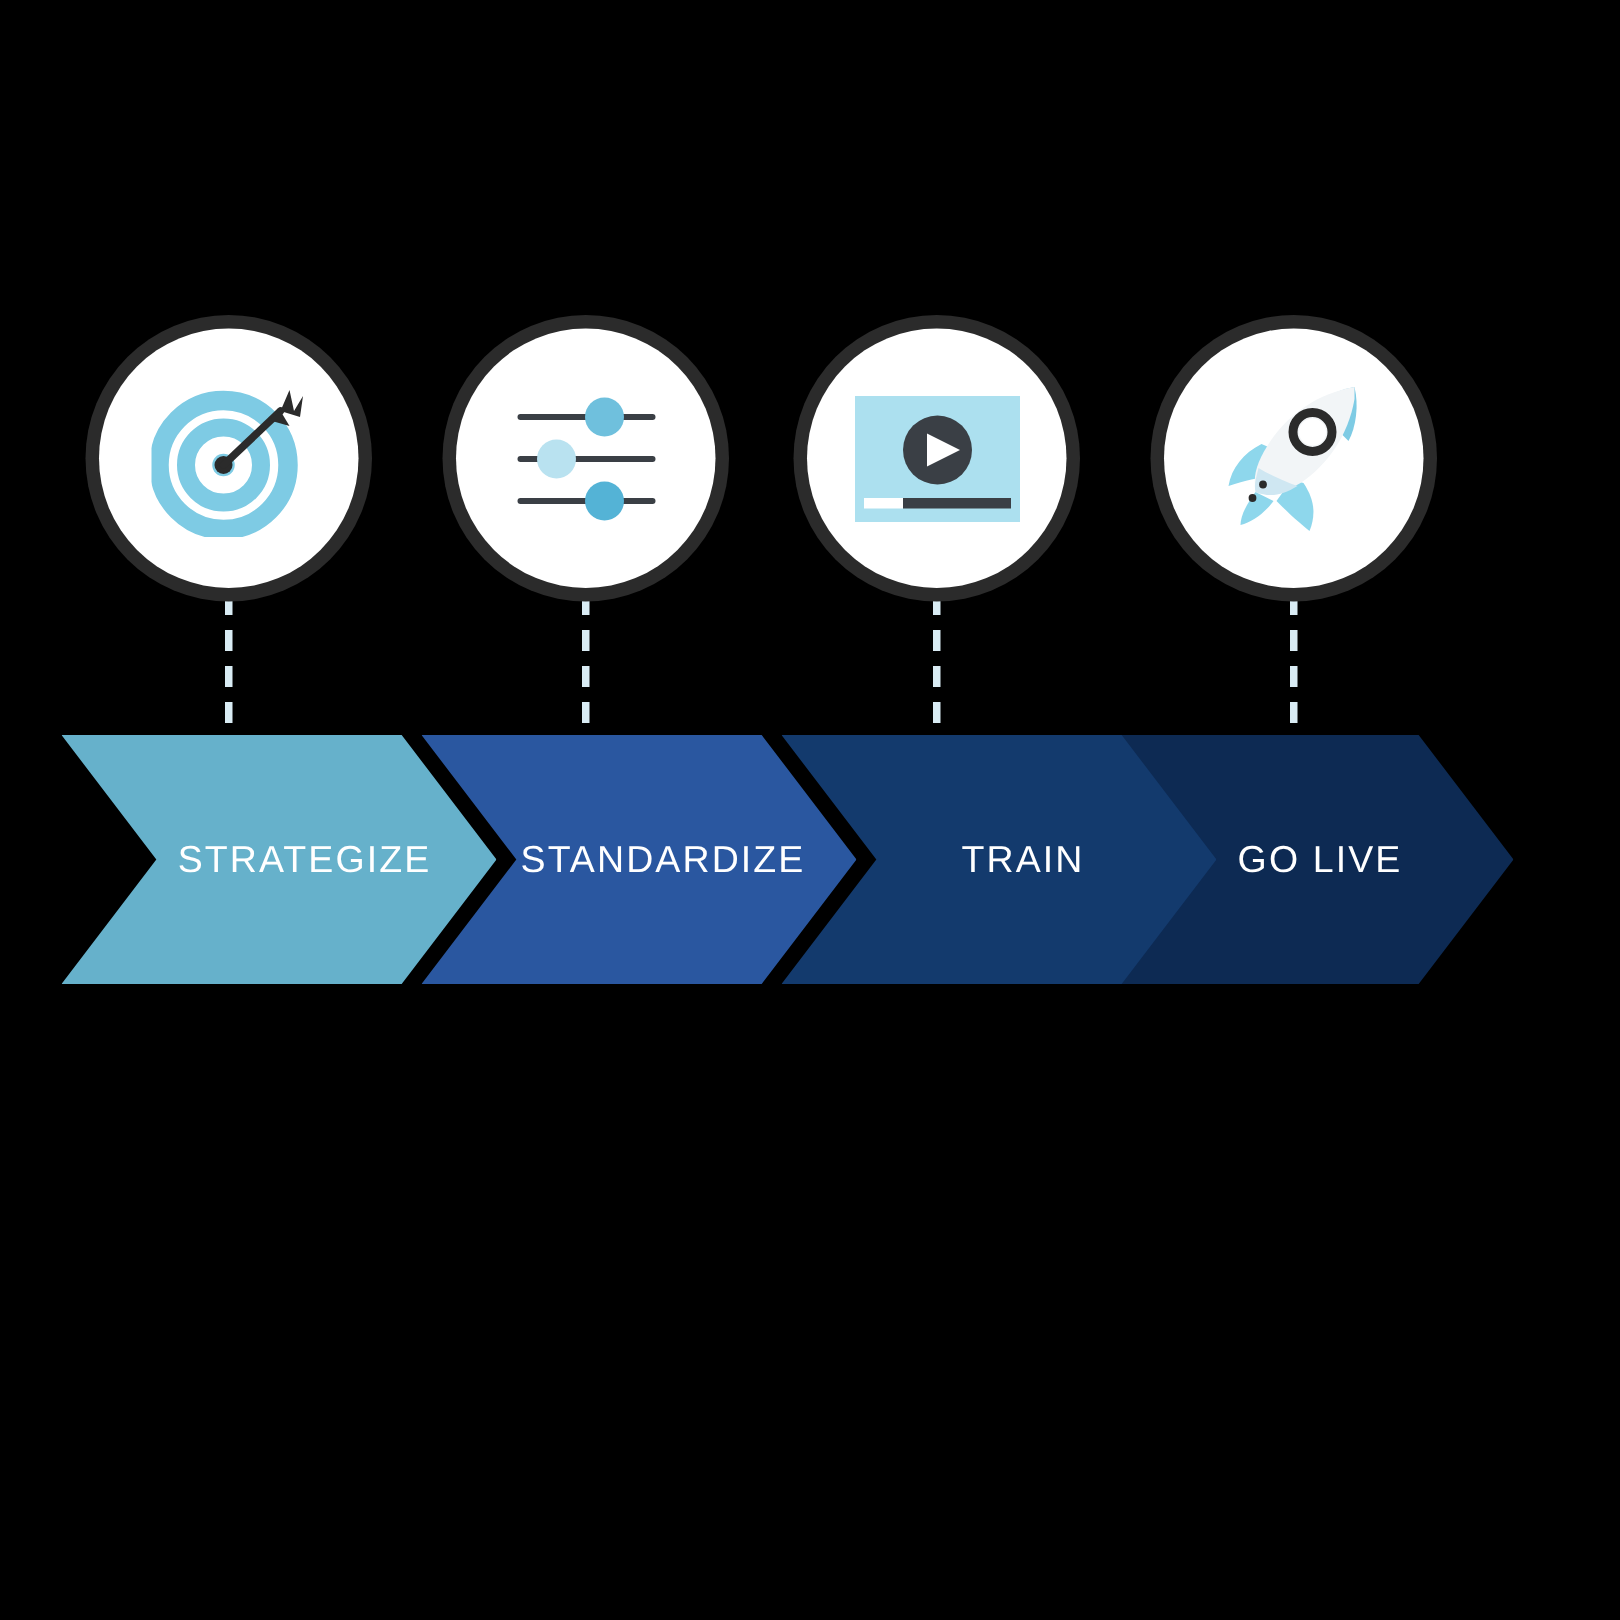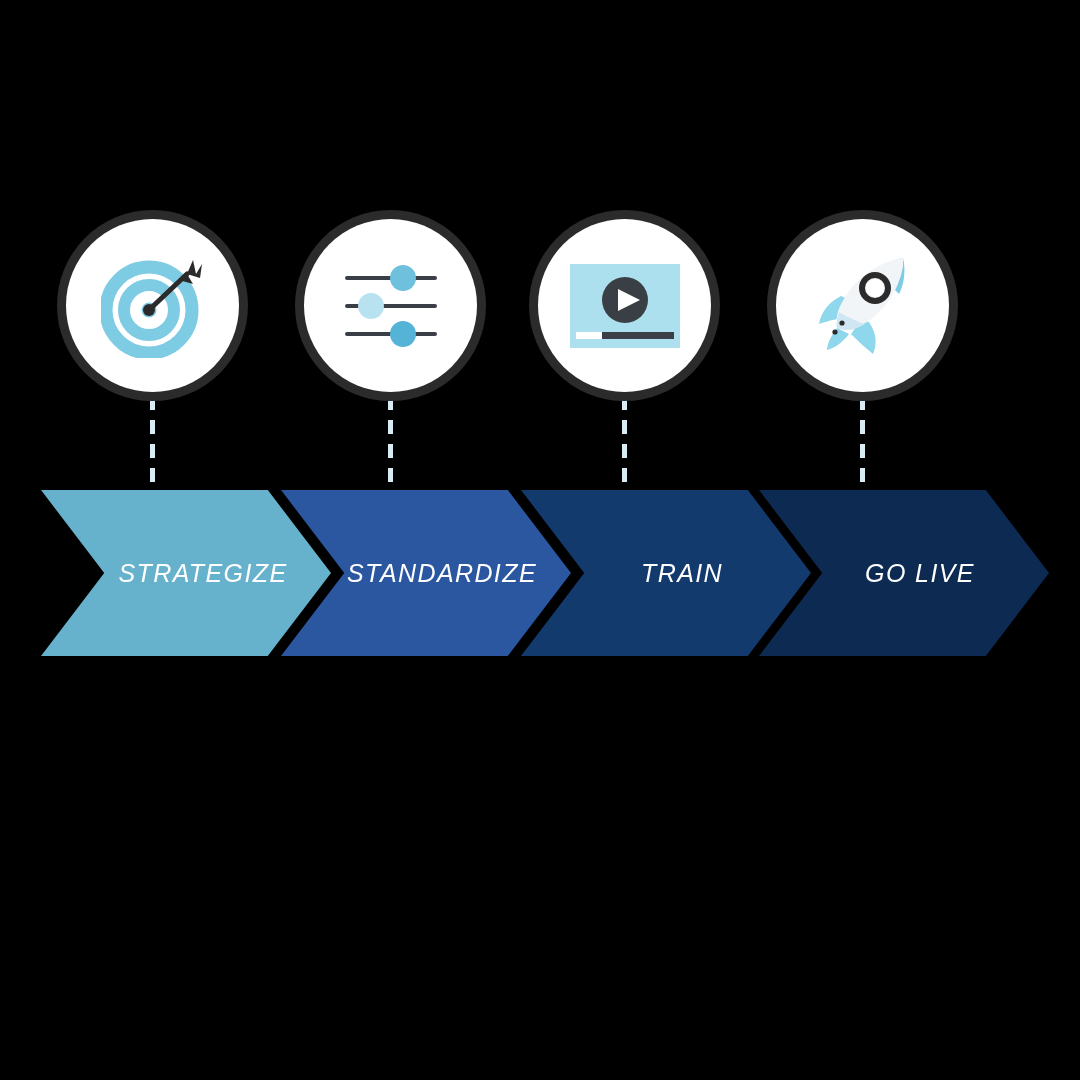--- a/index.html
+++ b/index.html
@@ -18,21 +18,20 @@
     width: 1080px;
     height: 1080px;
     background: #000000;
   }
   .layer {
     position: absolute;
     left: 0;
     top: 0;
     width: 1080px;
     height: 1080px;
-    font-style: italic;
   }
   
   .connector {
     position: absolute;
     width: 5px;
     background-image: linear-gradient(
         to bottom,
         var(--dash) 0px, var(--dash) 14px,
         rgba(0,0,0,0) 14px, rgba(0,0,0,0) 24px);
     background-size: 100% 24px;
@@ -97,21 +96,21 @@
     </div>
 
     <div class="chevron" style="left:521px; top:490px; width:290px; height:166px; background:#133a6d; z-index:2;">
       <span class="chevron-label" style="left:16px;">TRAIN</span>
     </div>
 
     <div class="chevron" style="left:281px; top:490px; width:290px; height:166px; background:#2a57a0; z-index:3;">
       <span class="chevron-label" style="left:16px;">STANDARDIZE</span>
     </div>
 
-    <div class="chevron" style="left:759px; top:490px; width:290px; height:166px; background:#0d2a53; z-index:1;">
+    <div class="chevron" style="left:719px; top:490px; width:290px; height:166px; background:#0d2a53; z-index:1;">
       <span class="chevron-label" style="left:16px;">GO LIVE</span>
     </div>
   </div>
 
   <div class="layer">
 
     <div class="circle-ring" style="left:57px; top:210px; width:191px; height:191px; background:#2b2b2b;">
       <div class="circle" style="left:9px; top:9px; width:173px; height:173px;">
         <div class="icon-holder">
           <svg width="104" height="104" viewBox="0 0 104 104" aria-hidden="true">

